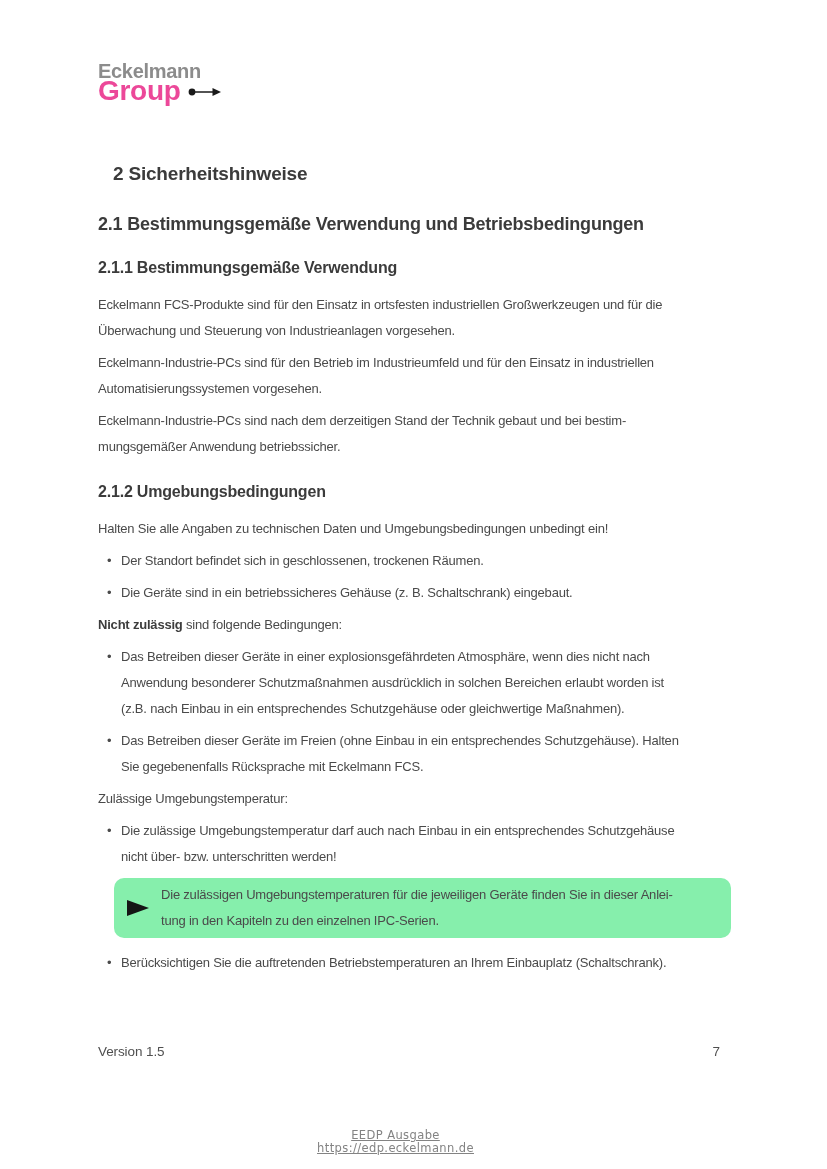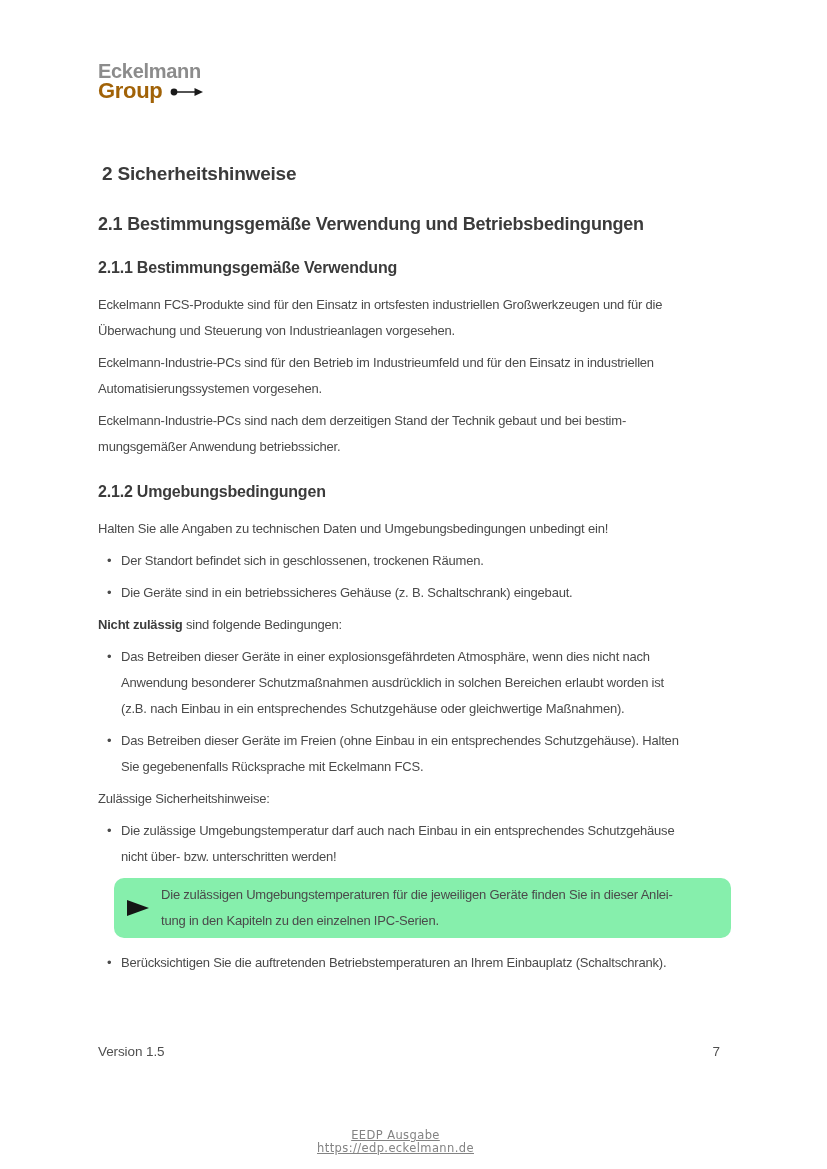--- a/index.html
+++ b/index.html
@@ -20,27 +20,27 @@
     width: 633px;
   }
 
   
   .logo { line-height: 19px; }
   .logo-line1 {
     font-size: 20px; font-weight: 700; color: #8c8c8c; letter-spacing: -0.3px;
   }
   .logo-line2-row { display: flex; align-items: center; gap: 7px; }
   .logo-line2 {
-    font-size: 22px; font-weight: 700; color: #a16207; letter-spacing: -0.3px;
+    font-size: 28px; font-weight: 700; color: #ec4899; letter-spacing: -0.3px;
   }
   .logo-arrow { display: block; margin-top: 2px; }
 
   
   h1, h2, h3 { color: #3b3b3b; font-weight: 700; letter-spacing: -0.2px; }
-  h1 { font-size: 19px; line-height: 24px; margin: 62px 0 0 4px; }
+  h1 { font-size: 19px; line-height: 24px; margin: 62px 0 0 15px; }
   h2 { font-size: 18px; line-height: 24px; margin: 26px 0 0 0; }
   h3 { font-size: 16px; line-height: 20px; margin: 22px 0 0 0; }
   h3.h3-second { }
 
   
   .body-text {
     font-size: 13px;
     line-height: 26px;
     letter-spacing: -0.2px;
     white-space: pre-line;
@@ -171,21 +171,21 @@
 Anwendung besonderer Schutzmaßnahmen ausdrücklich in solchen Bereichen erlaubt worden ist
 (z.B. nach Einbau in ein entsprechendes Schutzgehäuse oder gleichwertige Maßnahmen).</span>
       </div>
       <div class="bli">
         <span class="bli-dot"></span>
         <span class="bli-text">Das Betreiben dieser Geräte im Freien (ohne Einbau in ein entsprechendes Schutzgehäuse). Halten
 Sie gegebenenfalls Rücksprache mit Eckelmann FCS.</span>
       </div>
     </div>
 
-    <p class="body-text">Zulässige Sicherheitshinweise:</p>
+    <p class="body-text">Zulässige Umgebungstemperatur:</p>
 
     <div class="blist">
       <div class="bli">
         <span class="bli-dot"></span>
         <span class="bli-text">Die zulässige Umgebungstemperatur darf auch nach Einbau in ein entsprechendes Schutzgehäuse
 nicht über- bzw. unterschritten werden!</span>
       </div>
     </div>
 
     <div class="note">

